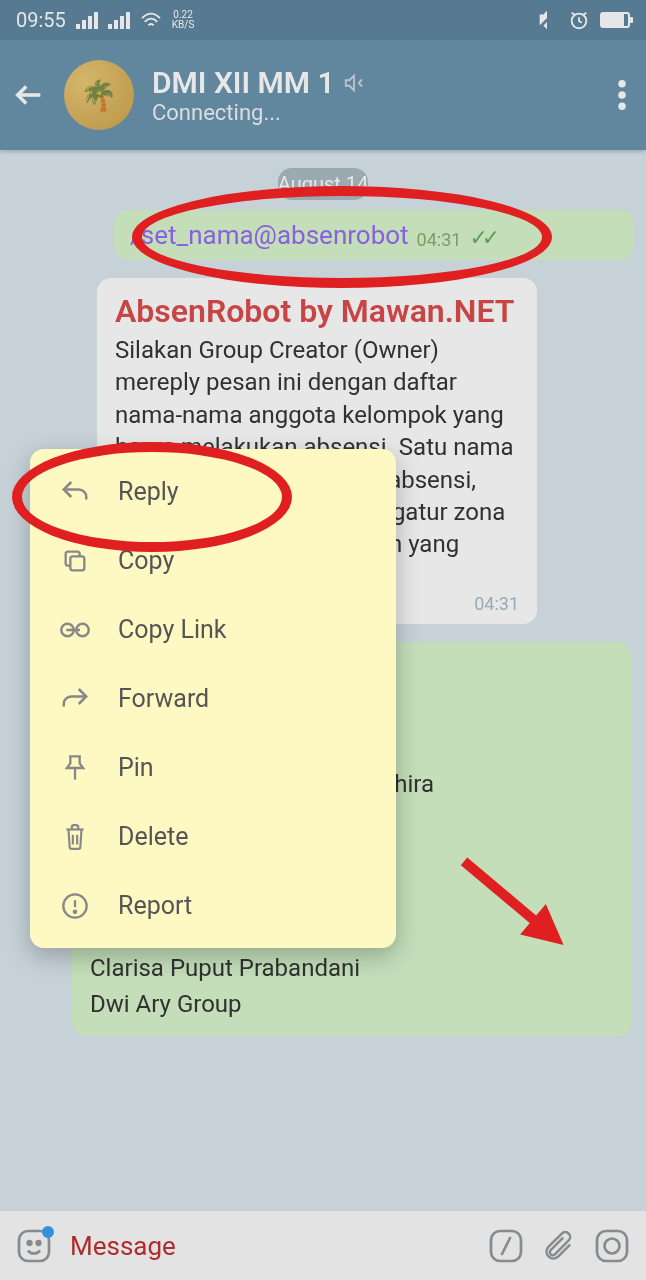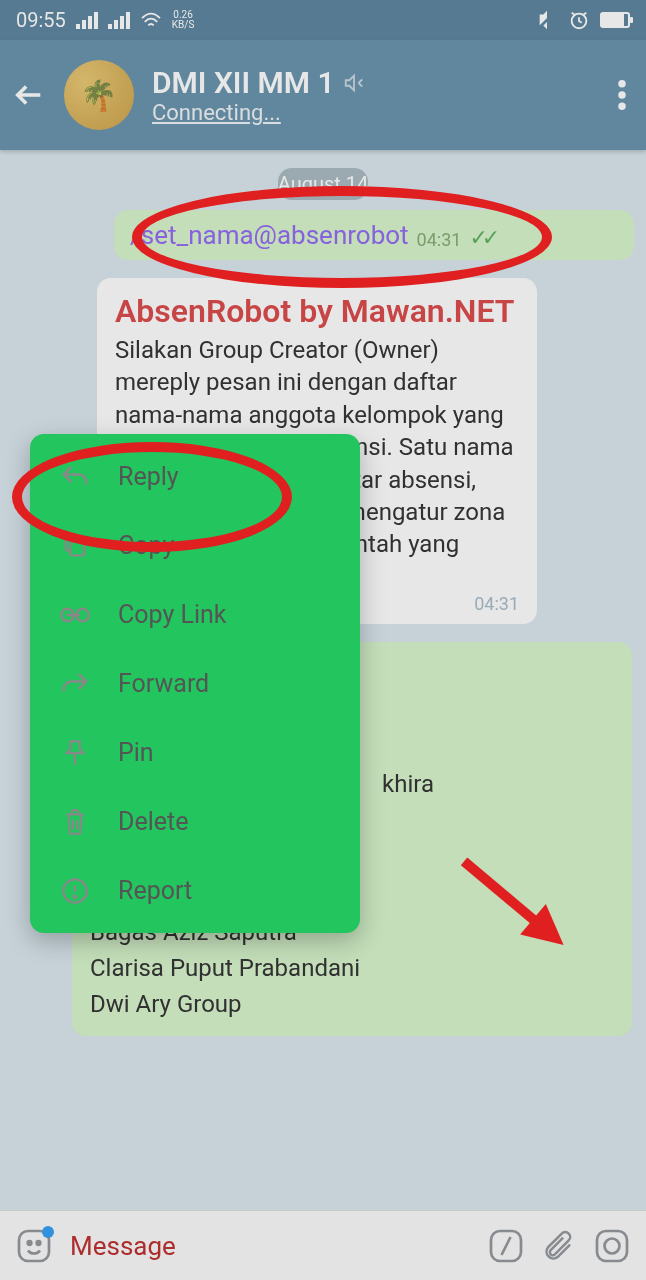--- a/index.html
+++ b/index.html
@@ -50,21 +50,21 @@
   .back { color:#fff; }
   .avatar {
     width:70px;height:70px;border-radius:50%;
     background: radial-gradient(circle at 30% 30%, #e8c468, #c89a3a);
     display:flex;align-items:center;justify-content:center;
     font-size:30px;
   }
   .title-group { flex:1; color:#fff; }
   .title-row { display:flex; align-items:center; gap:8px; }
   .title { font-size:30px; font-weight:600; }
-  .subtitle { font-size:22px; opacity:0.9;text-decoration:underline; }
+  .subtitle { font-size:22px; opacity:0.9; }
   .dots { color:#fff; font-size:26px; padding:0 8px;}
   
   .chat {
     position: absolute; top:150px; left:0; right:0; bottom:70px;
     overflow:hidden;
     padding: 0 12px;
   }
   .date-chip {
     margin: 18px auto 10px;
     background: rgba(120,140,150,0.55);
@@ -106,23 +106,23 @@
   .reply-strip {
     border-left:4px solid #4a9a4a;
     padding-left:10px; margin-bottom:8px;
   }
   .reply-sender{ color:#4a9a4a; font-weight:600; font-size:22px;}
   .reply-preview{ color:#5a7a5a; font-size:22px; white-space:nowrap; overflow:hidden; text-overflow:ellipsis;}
   .names { color:#222; font-size:24px; line-height:1.5; margin-top:60px;}
   
   .menu {
     position:absolute;
-    top:434px; left:30px;
-    width:330px;
-    background:#22c55e;
+    top:449px; left:30px;
+    width:366px;
+    background:#fef9c3;
     border-radius:14px;
     box-shadow: 0 8px 24px rgba(0,0,0,0.25);
     z-index:20;
     padding: 8px 0;
   }
   .menu-item {
     display:flex; align-items:center; gap:26px;
     padding: 20px 28px;
     color:#555;
     font-size:25px;
@@ -184,21 +184,21 @@
         <span></span>
         <span></span>
         <span></span>
       </span>
     <svg width="22" height="18" viewBox="0 0 24 20" fill="none" stroke="#fff" stroke-width="2">
         <path d="M2 8 Q12 -2 22 8"></path>
         <path d="M5 12 Q12 5 19 12"></path>
         <path d="M9 16 Q12 13 15 16"></path>
       </svg>
     <div class="kbs">
-      <div>0.26</div>
+      <div>0.22</div>
       <div>KB/S</div>
     </div>
   </div>
   <div class="status-right">
     <svg width="22" height="22" viewBox="0 0 24 24" fill="#fff">
         <path d="M12 2 L8 6 H4 v12 h4 l4 4 Z"></path>
         <line x1="4" y1="20" x2="20" y2="4" stroke="#4f7b96" stroke-width="3"></line>
       </svg>
     <svg width="22" height="22" viewBox="0 0 24 24" fill="none" stroke="#fff" stroke-width="2">
         <circle cx="12" cy="13" r="8"></circle>

